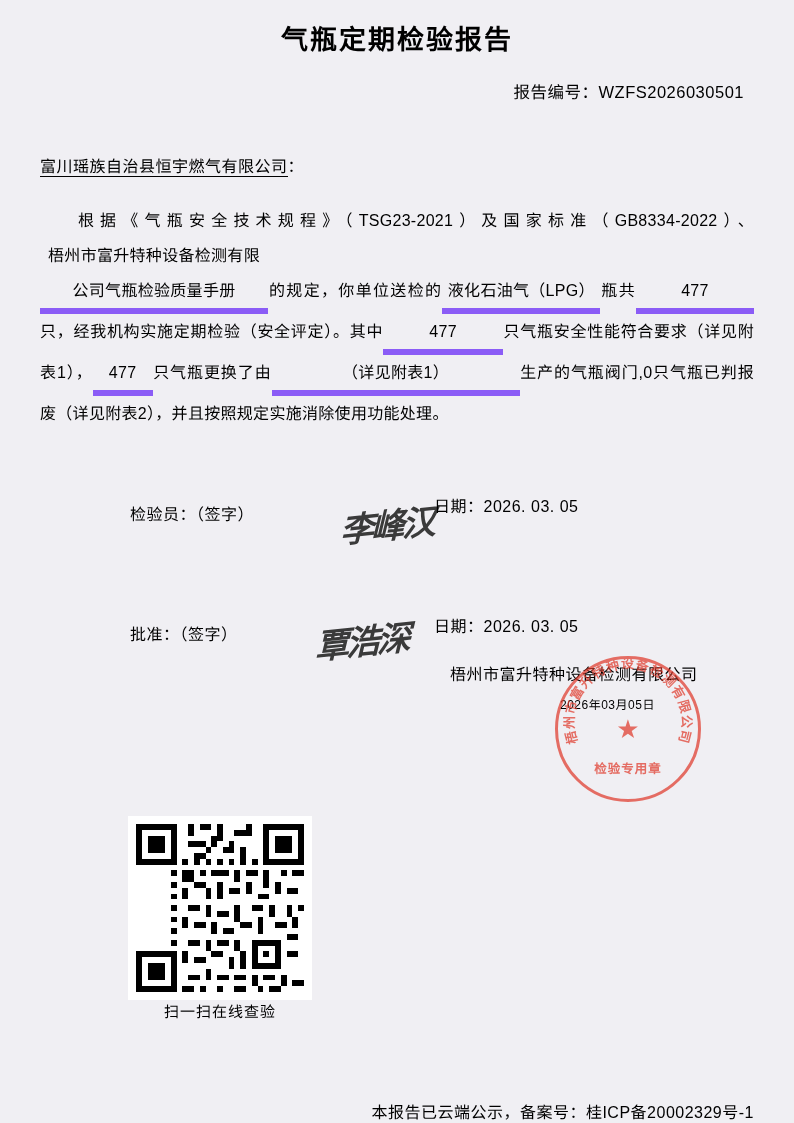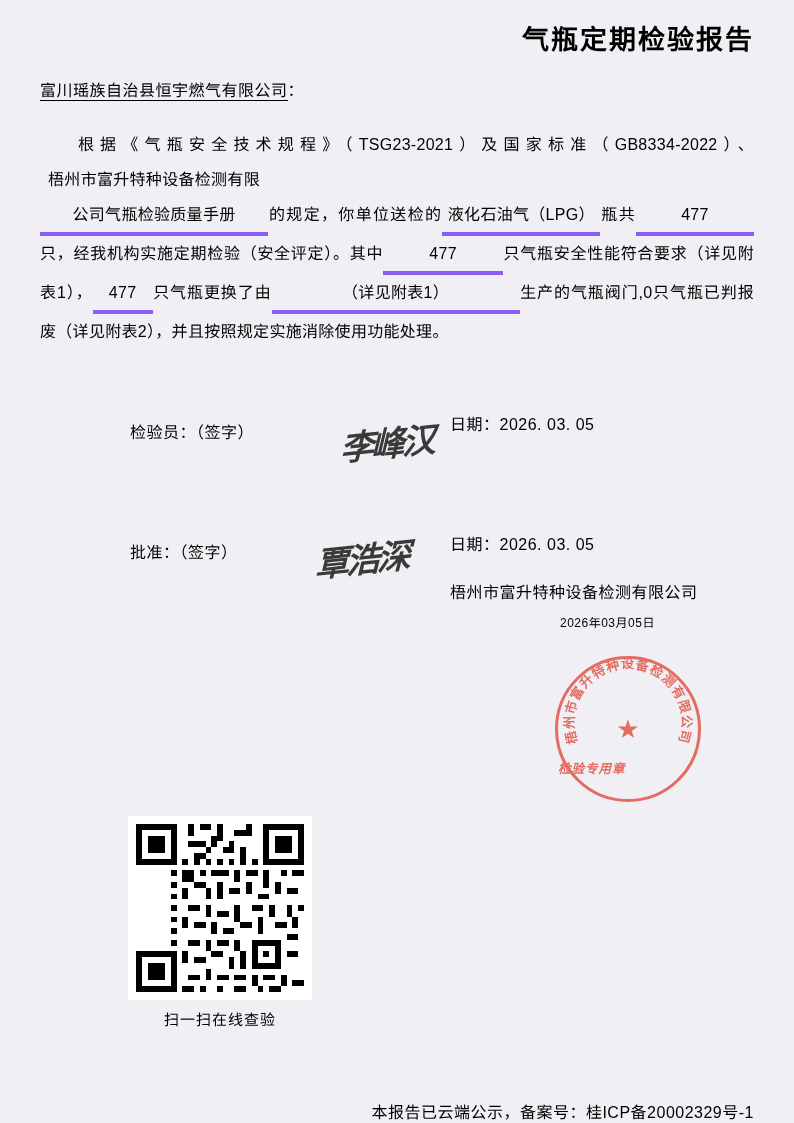--- a/index.html
+++ b/index.html
@@ -16,56 +16,56 @@
     overflow: hidden;
   }
   .page {
     position: relative;
     width: 794px;
     height: 1123px;
     box-sizing: border-box;
     padding: 0 40px;
   }
   .title {
-    text-align: right;
+    text-align: center;
     font-size: 27px;
     font-weight: bold;
     letter-spacing: 2px;
     margin-top: 18px;
     font-family: "DejaVu Sans", "Liberation Sans", sans-serif;
   }
   .report-no {
     text-align: right;
     font-size: 16.5px;
     margin-top: 22px;
     padding-right: 10px;
     letter-spacing: 0.5px;
   }
   .addressee {
-    margin-top: 20px;
+    margin-top: 50px;
     font-size: 16px;
     letter-spacing: 0.5px;
   }
   .addressee .u {
     border-bottom: 1px solid #000;
     padding-bottom: 1px;
   }
   .body-text {
     margin-top: 26px;
     font-size: 16px;
     line-height: 35px;
     letter-spacing: 0.3px;
     text-align: justify;
   }
   .indent {
     display: inline-block;
     width: 32px;
   }
   .fill {
-    border-bottom: 4px solid #8b5cf6;
+    border-bottom: 6px solid #8b5cf6;
     display: inline-block;
     text-align: center;
     padding: 0 4px;
   }
   .fill-manual {
     width: 220px;
   }
   .fill-gas {
     width: 150px;
   }
@@ -91,21 +91,21 @@
     position: relative;
     height: 72px;
   }
   .sig-label {
     position: absolute;
     left: 90px;
     top: 8px;
   }
   .sig-date {
     position: absolute;
-    left: 410px;
+    left: 394px;
     top: 0;
   }
   .handwrite {
     position: absolute;
     font-family: "DejaVu Serif", serif;
     font-style: italic;
     font-size: 34px;
     color: #2b2b2b;
     transform: rotate(-6deg) skewX(-6deg);
     letter-spacing: -3px;
@@ -166,42 +166,40 @@
     font-family: "DejaVu Sans", "Liberation Sans", sans-serif;
     font-size: 13px;
     font-weight: bold;
     fill: #e03b2c;
     letter-spacing: 1px;
   }
   .seal-bottom {
     position: absolute;
     width: 100%;
     bottom: 22px;
-    text-align: left;
+    text-align: center;
     font-size: 12.5px;
     font-weight: bold;
     letter-spacing: 1px;
-    font-style: italic;
   }
   .qr-wrap {
     position: absolute;
     left: 128px;
     top: 798px;
     text-align: center;
   }
   .qr {
     width: 184px;
     height: 184px;
     background: #fff;
     padding: 8px;
     box-sizing: border-box;
   }
   .qr svg { display: block; }
   .qr-caption {
-    margin-top: 8px;
     font-size: 15px;
     letter-spacing: 1px;
   }
   .footer {
     position: absolute;
     left: 0;
     right: 40px;
     bottom: 18px;
     text-align: right;
     font-size: 16px;
@@ -209,20 +207,23 @@
     margin-left: 15px;
   }
 </style>
 </head>
 <body>
 
 <div class="page">
 
   <div class="title">气瓶定期检验报告</div>
 
+  <div class="report-no">
+    <span>报告编号：</span><span>WZFS2026030501</span>
+  </div>
 
   <div class="addressee">
     <span class="u">富川瑶族自治县恒宇燃气有限公司</span><span>：</span>
   </div>
 
   <div class="body-text">
     <span class="indent"></span><span>根据《气瓶安全技术规程》（TSG23-2021）及国家标准（GB8334-2022）、</span><span class="fill fill-manual">梧州市富升特种设备检测有限公司气瓶检验质量手册</span><span>的规定，你单位送检的</span><span class="fill fill-gas">液化石油气（LPG）</span><span>瓶共</span><span class="fill fill-qty">477</span><span>只，经我机构实施定期检验（安全评定）。其中</span><span class="fill fill-qty2">477</span><span>只气瓶安全性能符合要求（详见附表1），</span><span class="fill fill-qty3">477</span><span>只气瓶更换了由</span><span class="fill fill-valve">（详见附表1）</span><span>生产的气瓶阀门,</span><span>0</span><span>只气瓶已判报废（详见附表2），并且按照规定实施消除使用功能处理。</span>
   </div>
 
   <div class="sig-block">

